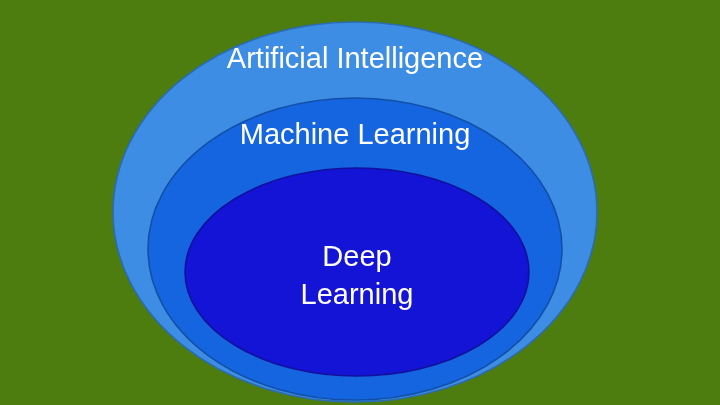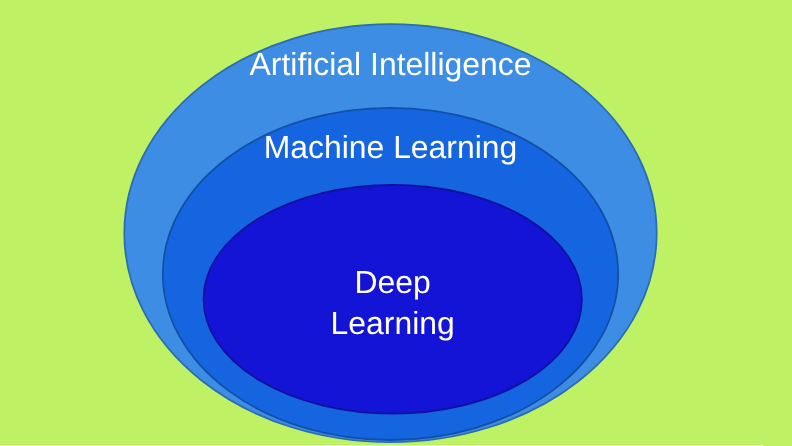--- a/index.html
+++ b/index.html
@@ -8,21 +8,21 @@
     width: 720px;
     height: 405px;
     background: #ffffff;
     overflow: hidden;
     font-family: "Liberation Sans", sans-serif;
   }
   .stage {
     position: relative;
     width: 720px;
     height: 405px;
-    background: #bef264;
+    background: #4d7c0f;
   }
   svg { display: block; }
   .venn-ellipse {
     stroke-width: 1.6px;
   }
   .venn-label {
     font-family: "Liberation Sans", sans-serif;
     font-size: 29px;
     font-weight: 400;
     text-anchor: middle;

